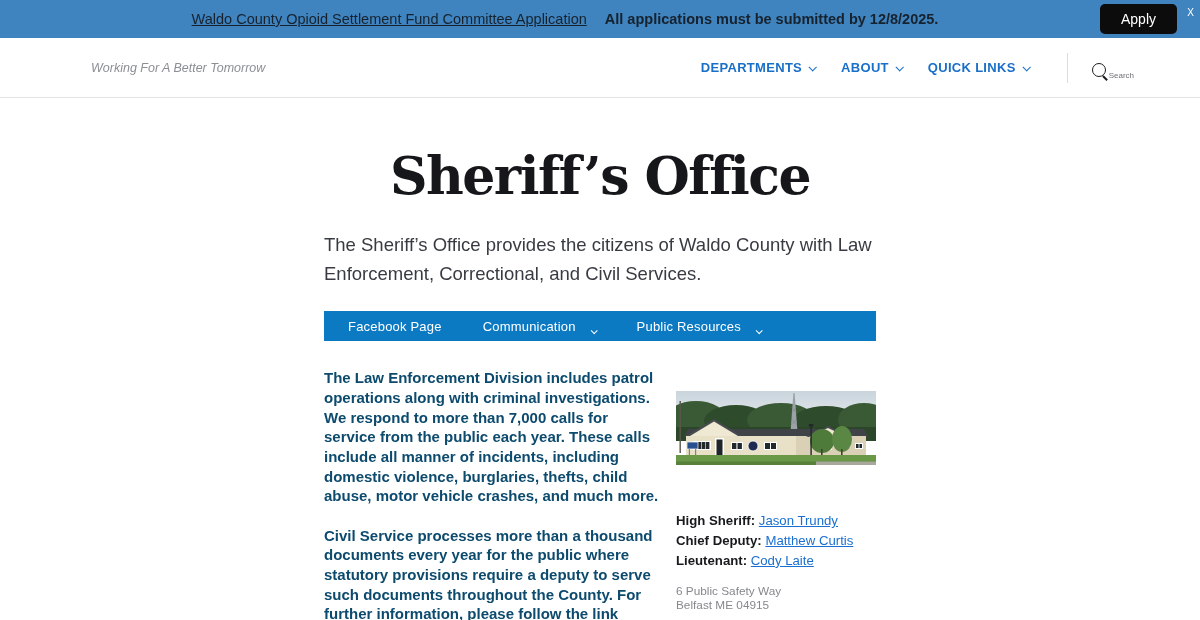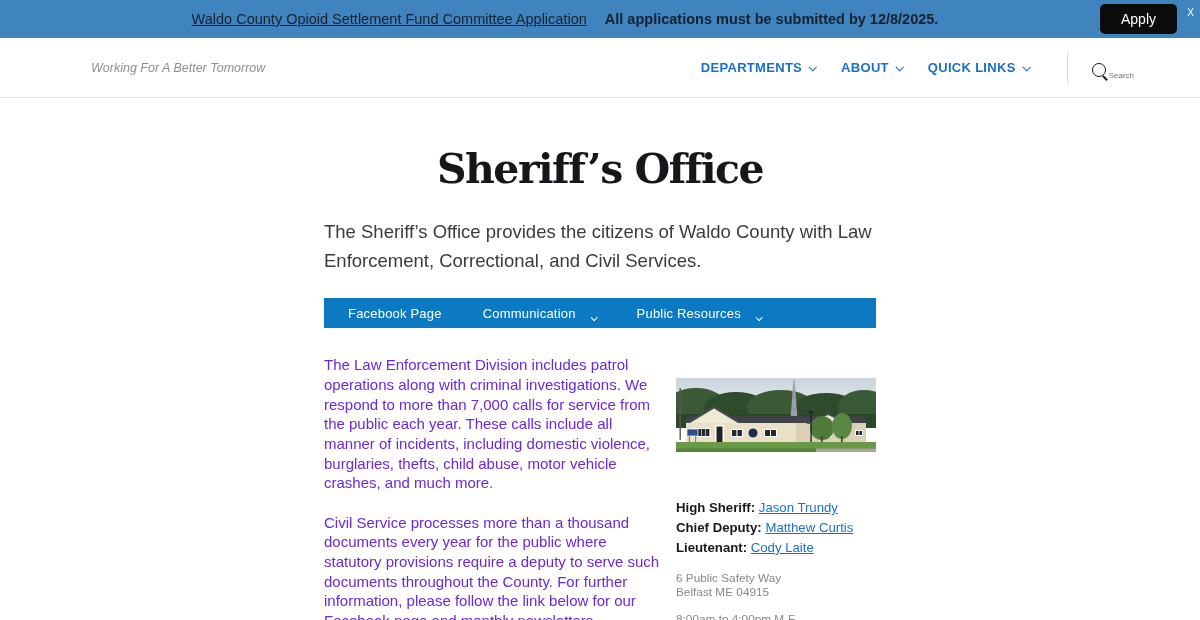--- a/index.html
+++ b/index.html
@@ -55,42 +55,42 @@
     position: absolute; left: 11.5px; top: 11.5px; width: 6px; height: 1.8px;
     background: #1b1d20; transform: rotate(45deg); transform-origin: left center;
   }
   .search-label { font-size: 8px; color: #6d7074; margin-top: 4px; }
 
   
   .main { position: absolute; top: 99px; left: 0; width: 1200px; }
   .container { width: 552px; margin: 0 auto; }
   .page-title {
     margin-top: 46px; text-align: center;
-    font-family: "DejaVu Serif", serif; font-weight: 700; font-size: 41px;
+    font-family: "DejaVu Serif", serif; font-weight: 700; font-size: 52px;
     letter-spacing: -1.5px; color: #16171a;
   }
   .page-subtitle {
     margin: 25px auto 0; width: 552px; 
     font-size: 18.5px; line-height: 1.55; color: #383c42;
   }
   .subnav {
     margin-top: 23px; height: 30px; background: #0c7ac2;
     display: flex; align-items: center; padding-left: 24px;
   }
   .subnav-item {
     display: flex; align-items: flex-end; color: #ffffff; font-size: 13px;
     cursor: pointer; margin-right: 41px; letter-spacing: 0.2px;
   }
   .chev-w {
     width: 5px; height: 5px; border-right: 1.5px solid #ffffff; border-bottom: 1.5px solid #ffffff;
     transform: rotate(45deg) translateY(-1px); display: inline-block; margin-left: 15px;
   }
   .columns { display: flex; justify-content: space-between; margin-top: 27px; }
   .col-text { width: 338px; }
-  .col-text p { font-size: 15px; line-height: 1.31; color: #6d28d9; margin-bottom: 20px; }
+  .col-text p { font-size: 15px; line-height: 1.31; color: #0c4a6e; margin-bottom: 20px; font-weight: bold; }
   .col-side { width: 200px; }
   .building-photo { margin-top: 23px; width: 200px; height: 74px; display: block; }
 
   .contact-block { margin-top: 48px; }
   .contact-line { font-size: 13.2px; line-height: 1.27; margin-bottom: 3px; color: #17191c; }
   .contact-label { font-weight: 700; color: #17191c; }
   .contact-link { color: #1a6fd0; text-decoration: underline; cursor: pointer; }
   .address { margin-top: 14px; font-size: 11.8px; line-height: 1.25; color: #85888c; }
   .hours { margin-top: 12px; font-size: 11.8px; color: #85888c; }
 </style>

